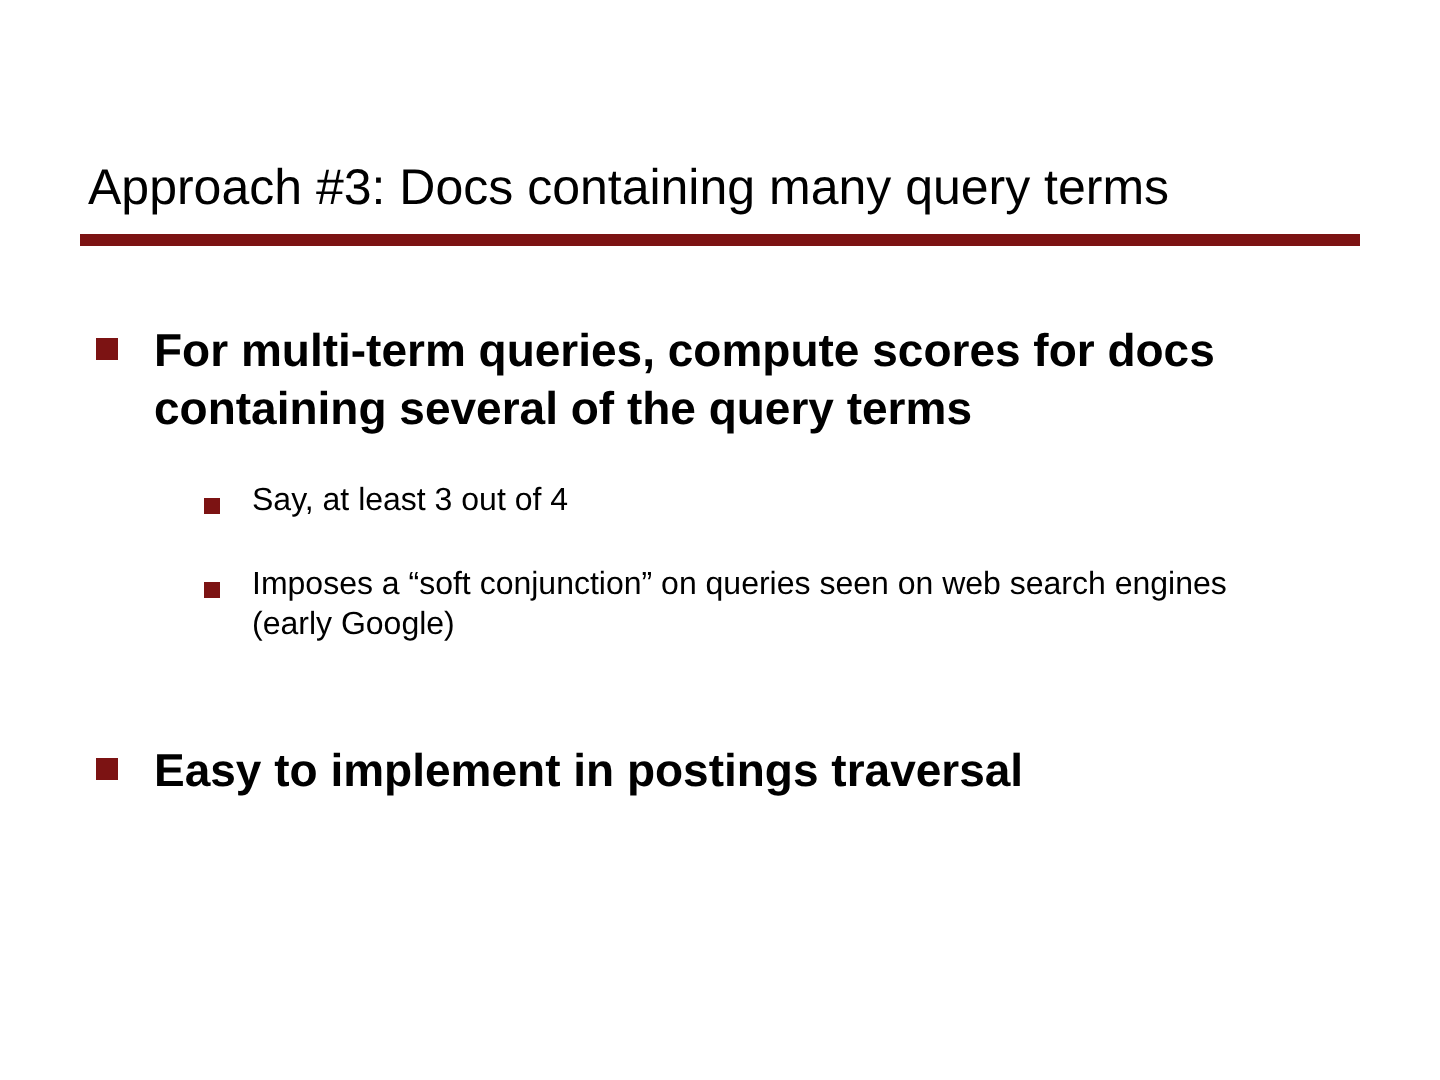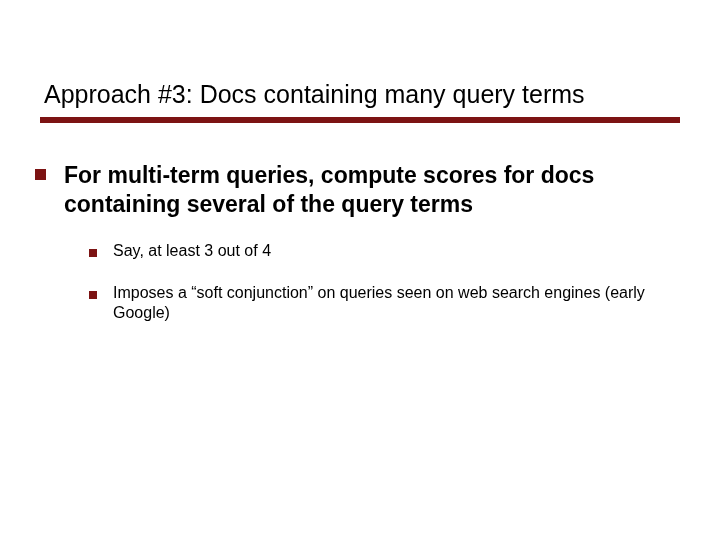--- a/index.html
+++ b/index.html
@@ -24,21 +24,21 @@
     color: #000000;
     padding: 80px 0 8px 44px;
     font-weight: 400;
   }
   .rule {
     height: 6px;
     background: #7c1313;
     margin: 0 40px 0 40px;
   }
   .body {
-    padding: 26px 64px 0 35px;
+    padding: 26px 64px 0 48px;
   }
   .level1 {
     display: flex;
     align-items: flex-start;
     margin: 12px 0 8px 0;
   }
   .level1 .bullet {
     width: 11px;
     height: 11px;
     background: #7c1313;
@@ -91,16 +91,20 @@
     <div class="level2">
       <div class="bullet"></div>
       <div class="text">Say, at least 3 out of 4</div>
     </div>
 
     <div class="level2">
       <div class="bullet"></div>
       <div class="text">Imposes a “soft conjunction” on queries seen on web search engines (early Google)</div>
     </div>
 
+    <div class="level1 gap-top">
+      <div class="bullet"></div>
+      <div class="text">Easy to implement in postings traversal</div>
+    </div>
 
   </div>
 
 </div>
 
 </body></html>

